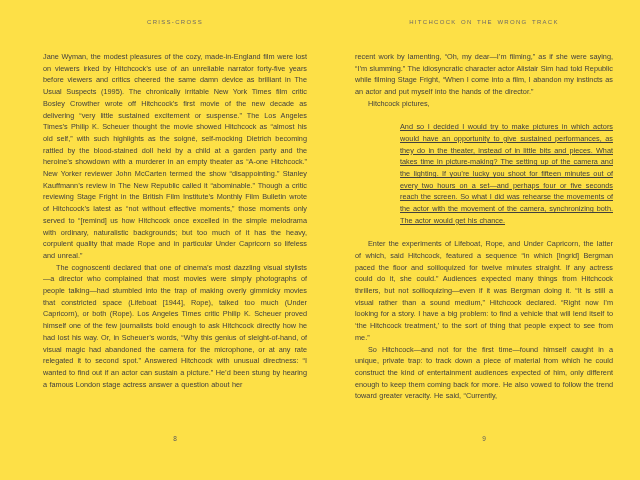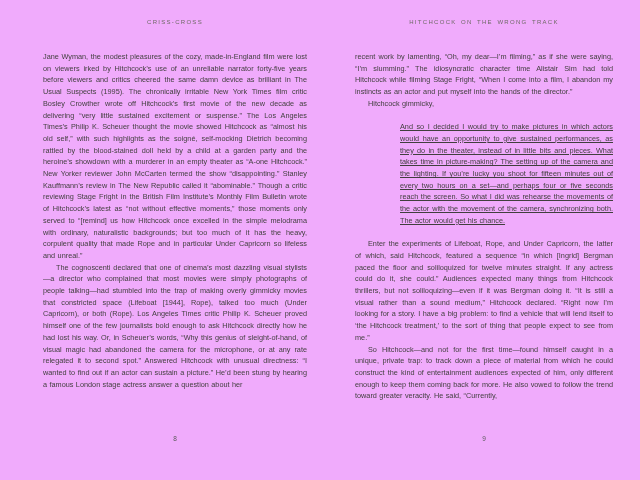--- a/index.html
+++ b/index.html
@@ -4,21 +4,21 @@
 <style>
   html, body { margin: 0; padding: 0; }
   body {
     width: 640px;
     height: 480px;
     position: relative;
     background: #ffffff;
     font-family: "Liberation Sans", "DejaVu Sans", sans-serif;
     overflow: hidden;
   }
-  .spread { position: absolute; inset: 0; background: #f0abfc; }
+  .spread { position: absolute; inset: 0; background: #fde047; }
 
   .page { position: absolute; top: 0; height: 480px; }
   .page--left  { left: 43px;  width: 264px; }
   .page--right { left: 355px; width: 258px; }
 
   .running-head {
     position: absolute;
     top: 19px; left: -20px; right: -20px;
     text-align: center;
     font-size: 6px;
@@ -65,22 +65,22 @@
     <div class="page-text">
       <p>Jane Wyman, the modest pleasures of the cozy, made-in-England film were lost on viewers irked by Hitchcock’s use of an unreliable narrator forty-five years before viewers and critics cheered the same damn device as brilliant in The Usual Suspects (1995). The chronically irritable New York Times film critic Bosley Crowther wrote off Hitchcock’s first movie of the new decade as delivering “very little sustained excitement or suspense.” The Los Angeles Times’s Philip K. Scheuer thought the movie showed Hitchcock as “almost his old self,” with such highlights as the soigné, self-mocking Dietrich becoming rattled by the blood-stained doll held by a child at a garden party and the heroine’s showdown with a murderer in an empty theater as “A-one Hitchcock.” New Yorker reviewer John McCarten termed the show “disappointing.” Stanley Kauffmann’s review in The New Republic called it “abominable.” Though a critic reviewing Stage Fright in the British Film Institute’s Monthly Film Bulletin wrote of Hitchcock’s latest as “not without effective moments,” those moments only served to “[remind] us how Hitchcock once excelled in the simple melodrama with ordinary, naturalistic backgrounds; but too much of it has the heavy, corpulent quality that made Rope and in particular Under Capricorn so lifeless and unreal.”</p>
       <p class="indented">The cognoscenti declared that one of cinema’s most dazzling visual stylists—a director who complained that most movies were simply photographs of people talking—had stumbled into the trap of making overly gimmicky movies that constricted space (Lifeboat [1944], Rope), talked too much (Under Capricorn), or both (Rope). Los Angeles Times critic Philip K. Scheuer proved himself one of the few journalists bold enough to ask Hitchcock directly how he had lost his way. Or, in Scheuer’s words, “Why this genius of sleight-of-hand, of visual magic had abandoned the camera for the microphone, or at any rate relegated it to second spot.” Answered Hitchcock with unusual directness: “I wanted to find out if an actor can sustain a picture.” He’d been stung by hearing a famous London stage actress answer a question about her</p>
     </div>
     <div class="folio">8</div>
   </section>
 
   <section class="page page--right">
     <div class="running-head">HITCHCOCK ON THE WRONG TRACK</div>
     <div class="page-text">
-      <p>recent work by lamenting, “Oh, my dear—I’m filming,” as if she were saying, “I’m slumming.” The idiosyncratic character time Alistair Sim had told Hitchcock while filming Stage Fright, “When I come into a film, I abandon my instincts as an actor and put myself into the hands of the director.”</p>
-      <p class="indented">Hitchcock gimmicky,</p>
+      <p>recent work by lamenting, “Oh, my dear—I’m filming,” as if she were saying, “I’m slumming.” The idiosyncratic character actor Alistair Sim had told Republic while filming Stage Fright, “When I come into a film, I abandon my instincts as an actor and put myself into the hands of the director.”</p>
+      <p class="indented">Hitchcock pictures,</p>
       <blockquote class="extract">And so I decided I would try to make pictures in which actors would have an opportunity to give sustained performances, as they do in the theater, instead of in little bits and pieces. What takes time in picture-making? The setting up of the camera and the lighting. If you’re lucky you shoot for fifteen minutes out of every two hours on a set—and perhaps four or five seconds reach the screen. So what I did was rehearse the movements of the actor with the movement of the camera, synchronizing both. The actor would get his chance.</blockquote>
       <p class="indented">Enter the experiments of Lifeboat, Rope, and Under Capricorn, the latter of which, said Hitchcock, featured a sequence “in which [Ingrid] Bergman paced the floor and soliloquized for twelve minutes straight. If any actress could do it, she could.” Audiences expected many things from Hitchcock thrillers, but not soliloquizing—even if it was Bergman doing it. “It is still a visual rather than a sound medium,” Hitchcock declared. “Right now I’m looking for a story. I have a big problem: to find a vehicle that will lend itself to ‘the Hitchcock treatment,’ to the sort of thing that people expect to see from me.”</p>
       <p class="indented">So Hitchcock—and not for the first time—found himself caught in a unique, private trap: to track down a piece of material from which he could construct the kind of entertainment audiences expected of him, only different enough to keep them coming back for more. He also vowed to follow the trend toward greater veracity. He said, “Currently,</p>
     </div>
     <div class="folio">9</div>
   </section>
 
 </div>
 
 </body></html>

